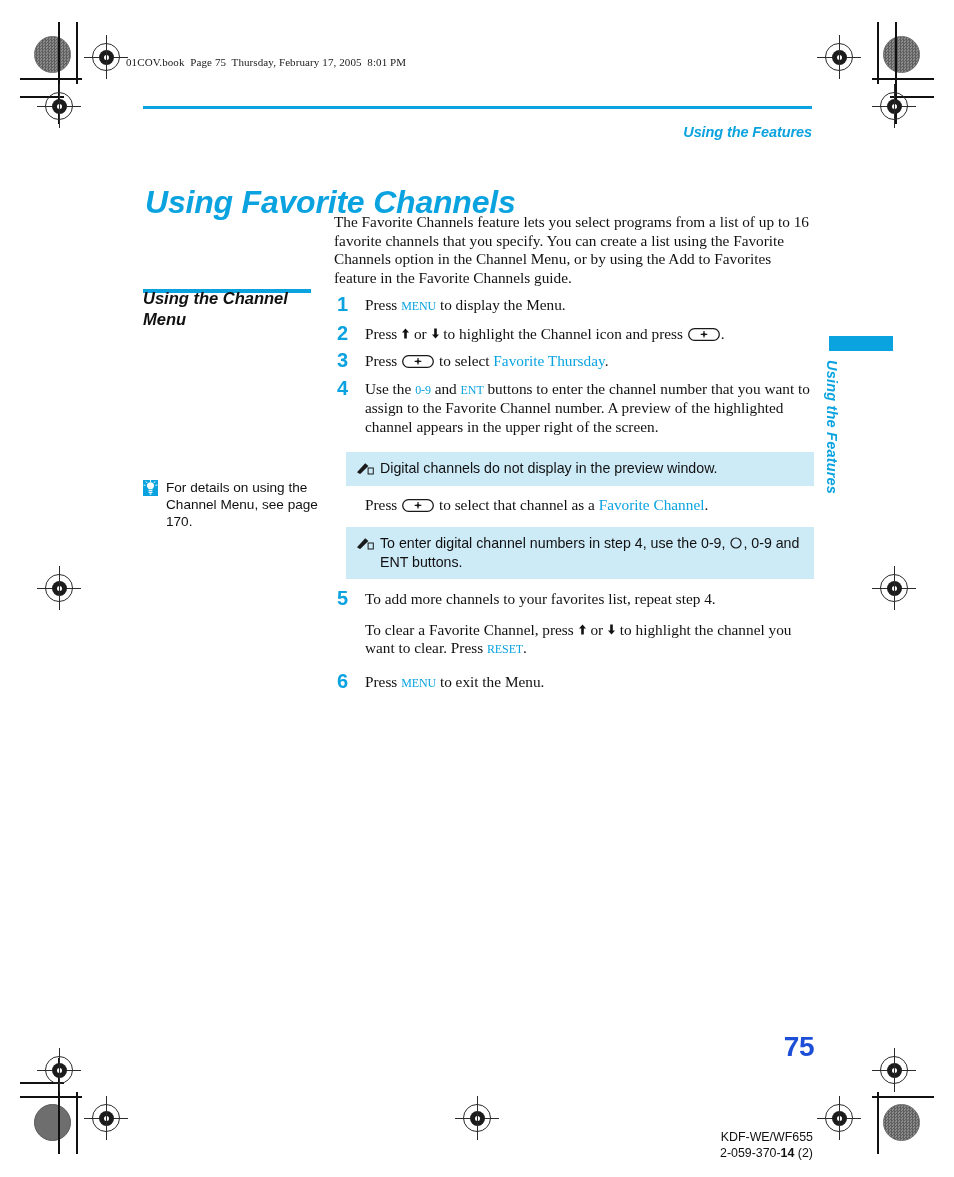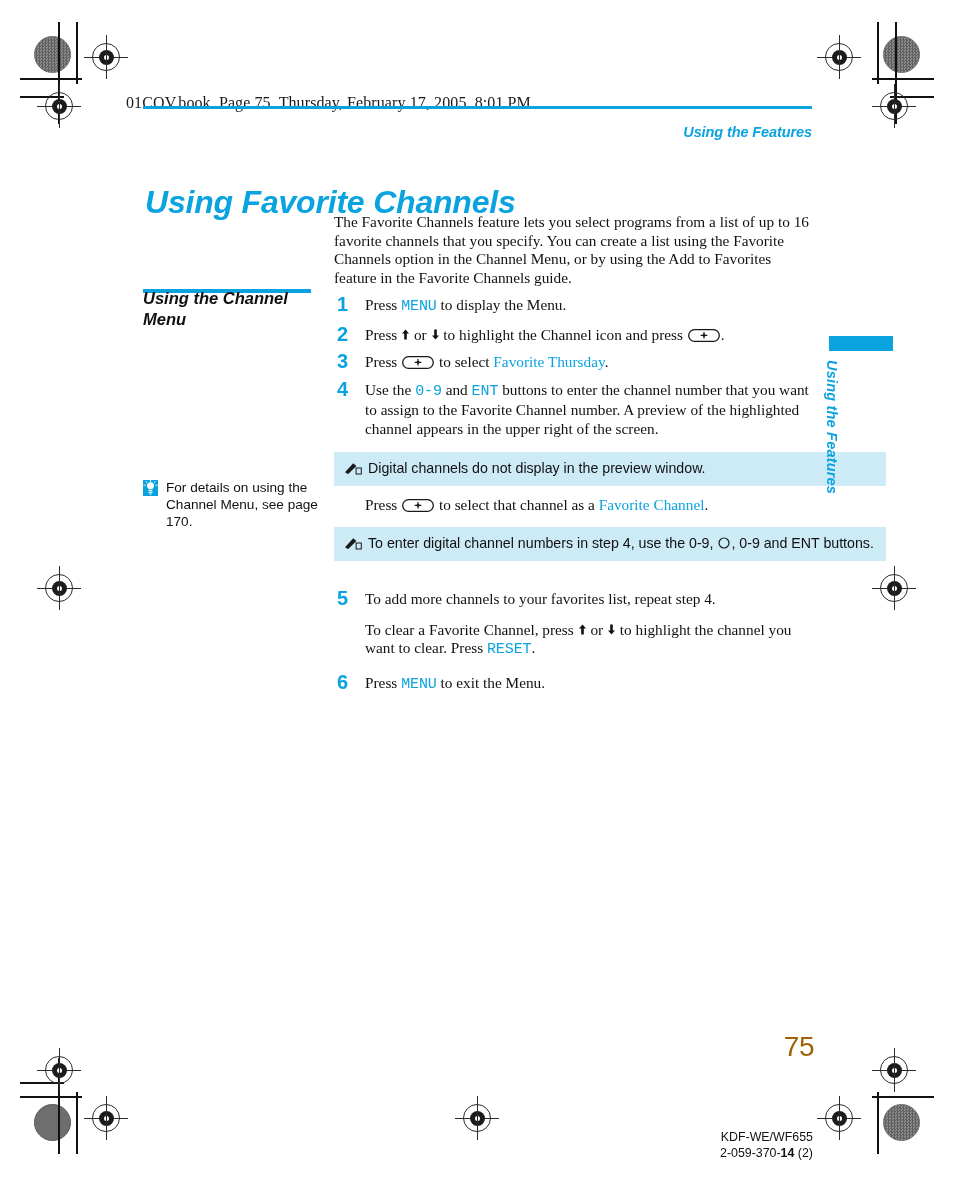--- a/index.html
+++ b/index.html
@@ -79,25 +79,24 @@
     left: 0; top: 0;
     width: 954px;
     height: 1177px;
   }
 
   .filestamp {
     position: absolute;
     left: 126px;
     top: 56px;
     font-family: "Liberation Serif", serif;
-    font-size: 16px;
+    font-size: 11px;
     color: #1a1a1a;
     letter-spacing: 0.1px;
     white-space: pre;
-    margin-top: 38px;
   }
 
   .rule-top {
     position: absolute;
     left: 143px;
     top: 106px;
     width: 669px;
     height: 3px;
     background: #0aa3e0;
   }
@@ -213,23 +212,23 @@
     position: relative;
     padding-left: 31px;
     margin-top: 12px;
     font-family: "Liberation Serif", serif;
     font-size: 15.3px;
     line-height: 18.6px;
     color: #111111;
   }
 
   .key {
-    font-family: Liberation Mono, monospace;
+    font-family: Liberation Serif, serif;
     color: #0aa3e0;
-    font-size: 15px;
+    font-size: 12px;
     letter-spacing: -0.1px;
     text-align: right;
   }
   .keyname {
     font-family: "Liberation Serif", serif;
     color: #0aa3e0;
   }
 
   .arrow-up, .arrow-dn {
     font-family: "DejaVu Sans", sans-serif;
@@ -251,22 +250,22 @@
     display: inline-block;
     width: 12px;
     height: 12px;
     vertical-align: -1px;
     margin: 0 1px;
   }
 
   
   .note {
     position: absolute;
-    left: 334px;
-    width: 552px;
+    left: 346px;
+    width: 468px;
     background: #cdeaf7;
     box-sizing: border-box;
     padding: 7px 10px 8px 10px;
   }
   .note-inner {
     position: relative;
     padding-left: 24px;
     font-family: "Liberation Sans", sans-serif;
     font-size: 14.2px;
     line-height: 18.5px;
@@ -305,22 +304,22 @@
     white-space: nowrap;
   }
 
   
   .folio {
     position: absolute;
     right: 140px;
     top: 1031px;
     font-family: "Liberation Sans", sans-serif;
     font-size: 28px;
-    font-weight: normal;
-    color: #a16207;
+    font-weight: bold;
+    color: #1d4ed8;
     letter-spacing: -0.5px;
   }
   .colophon {
     position: absolute;
     right: 141px;
     top: 1130px;
     text-align: right;
     font-family: "Liberation Sans", sans-serif;
     font-size: 12.4px;
     line-height: 15.5px;

